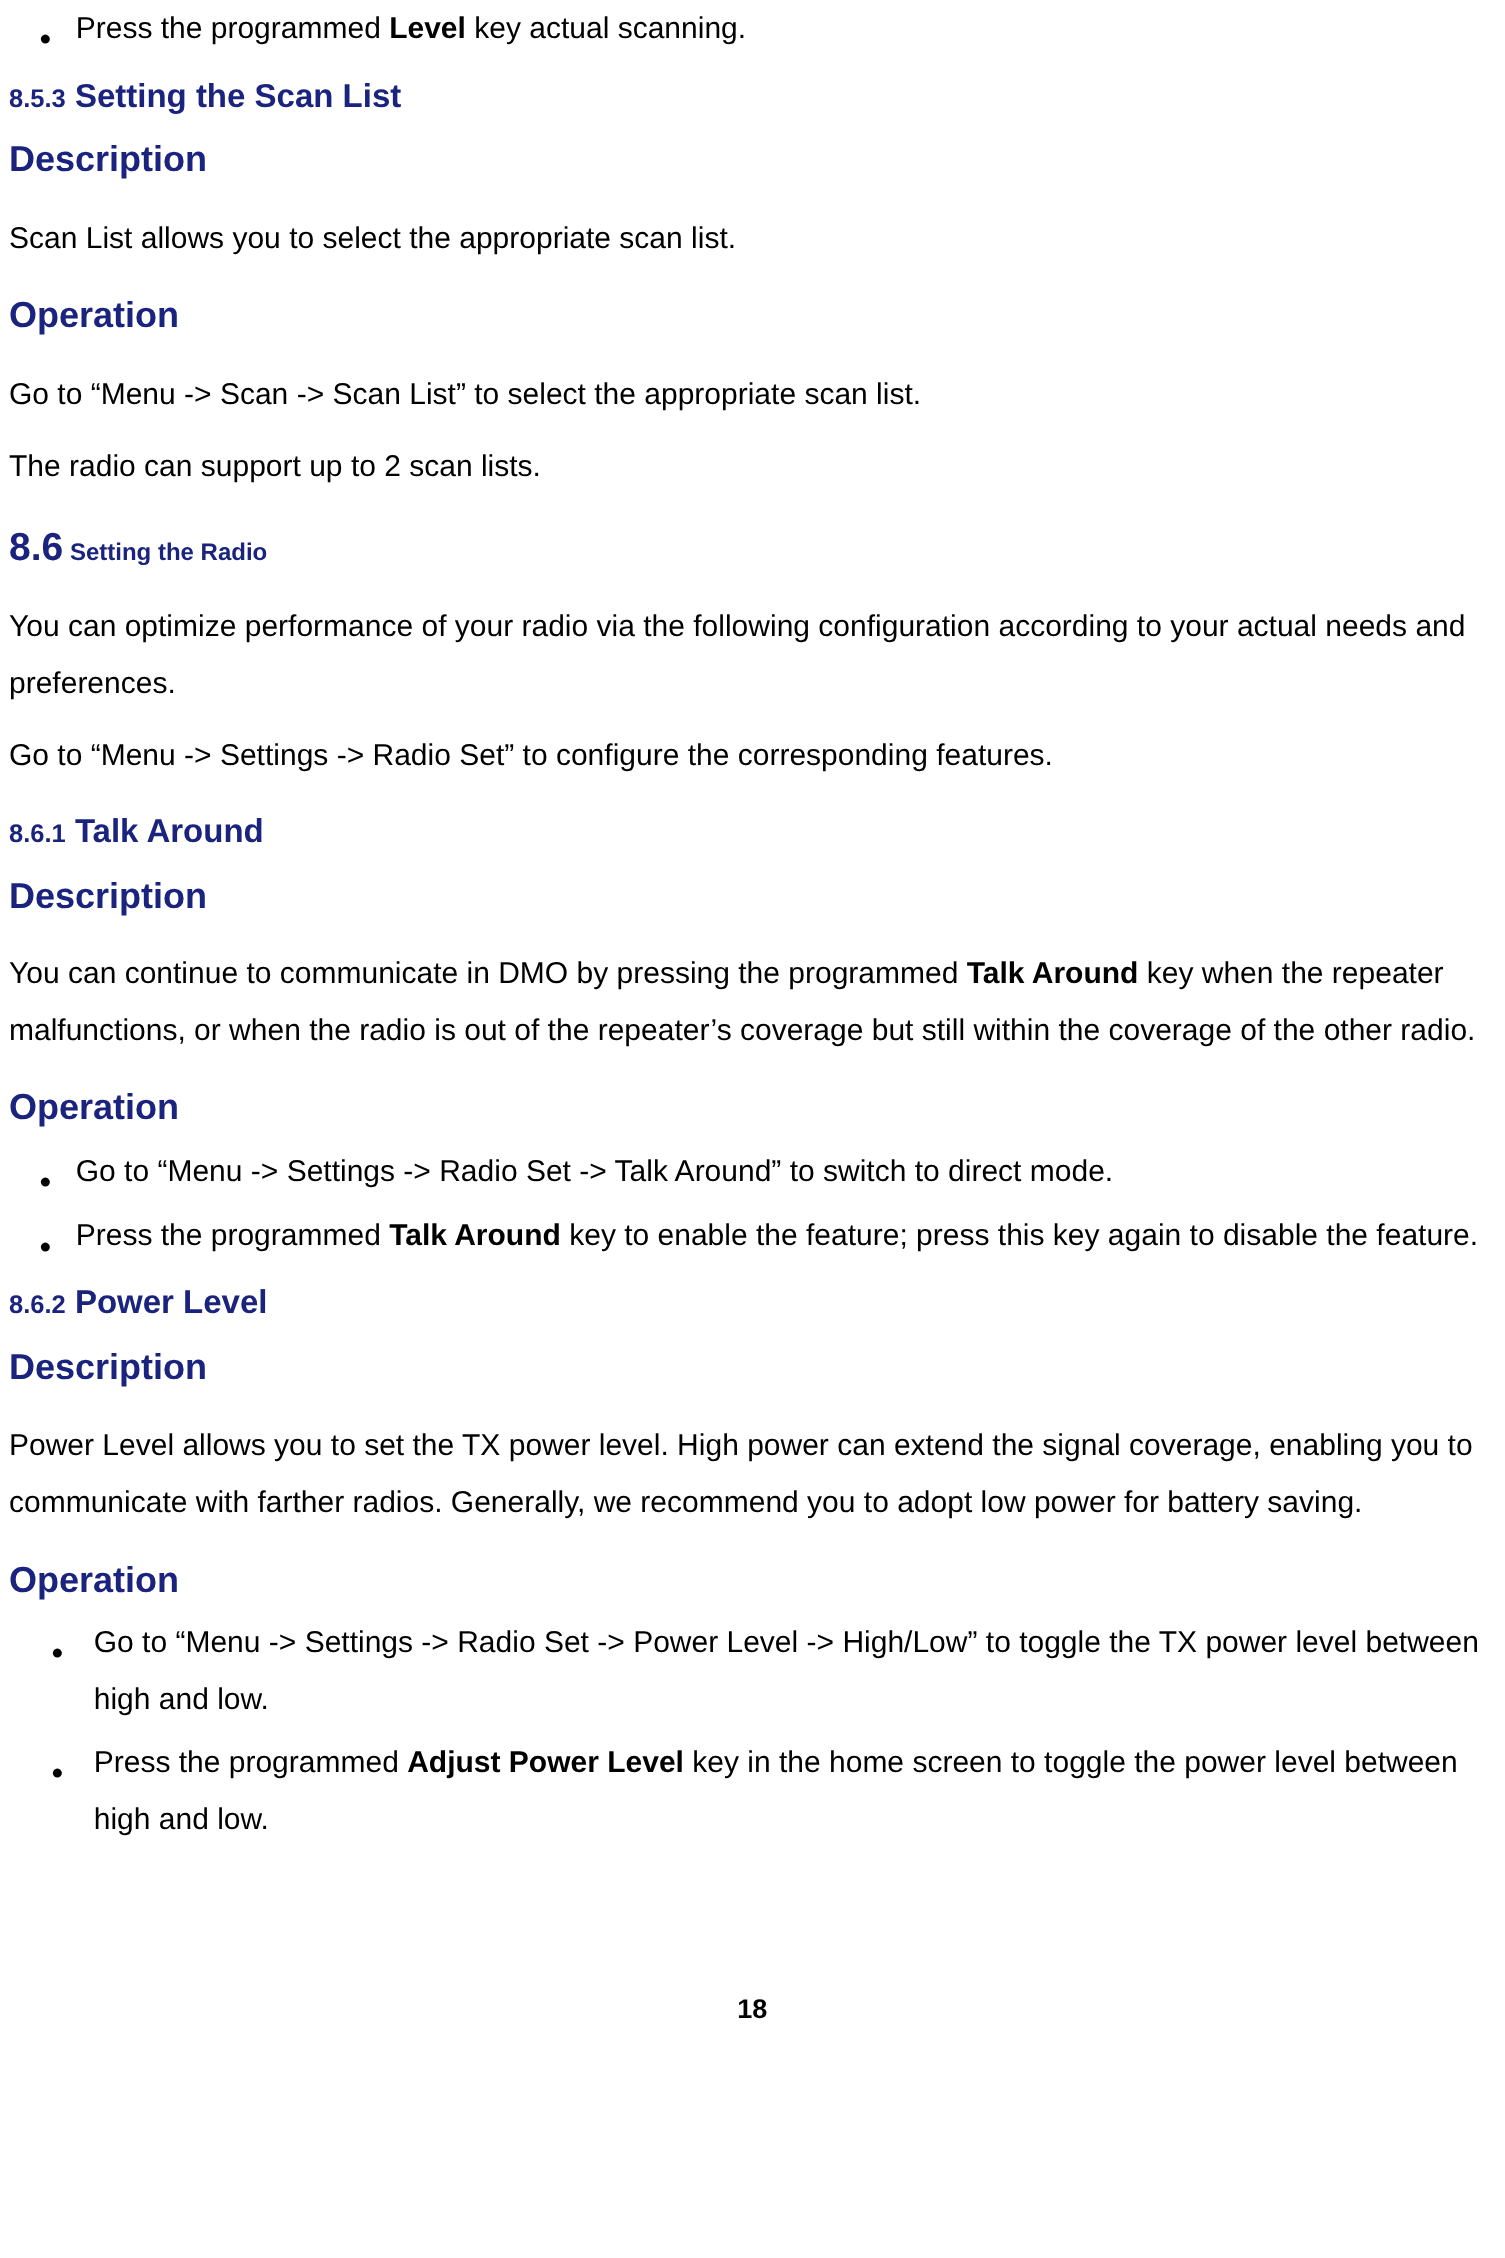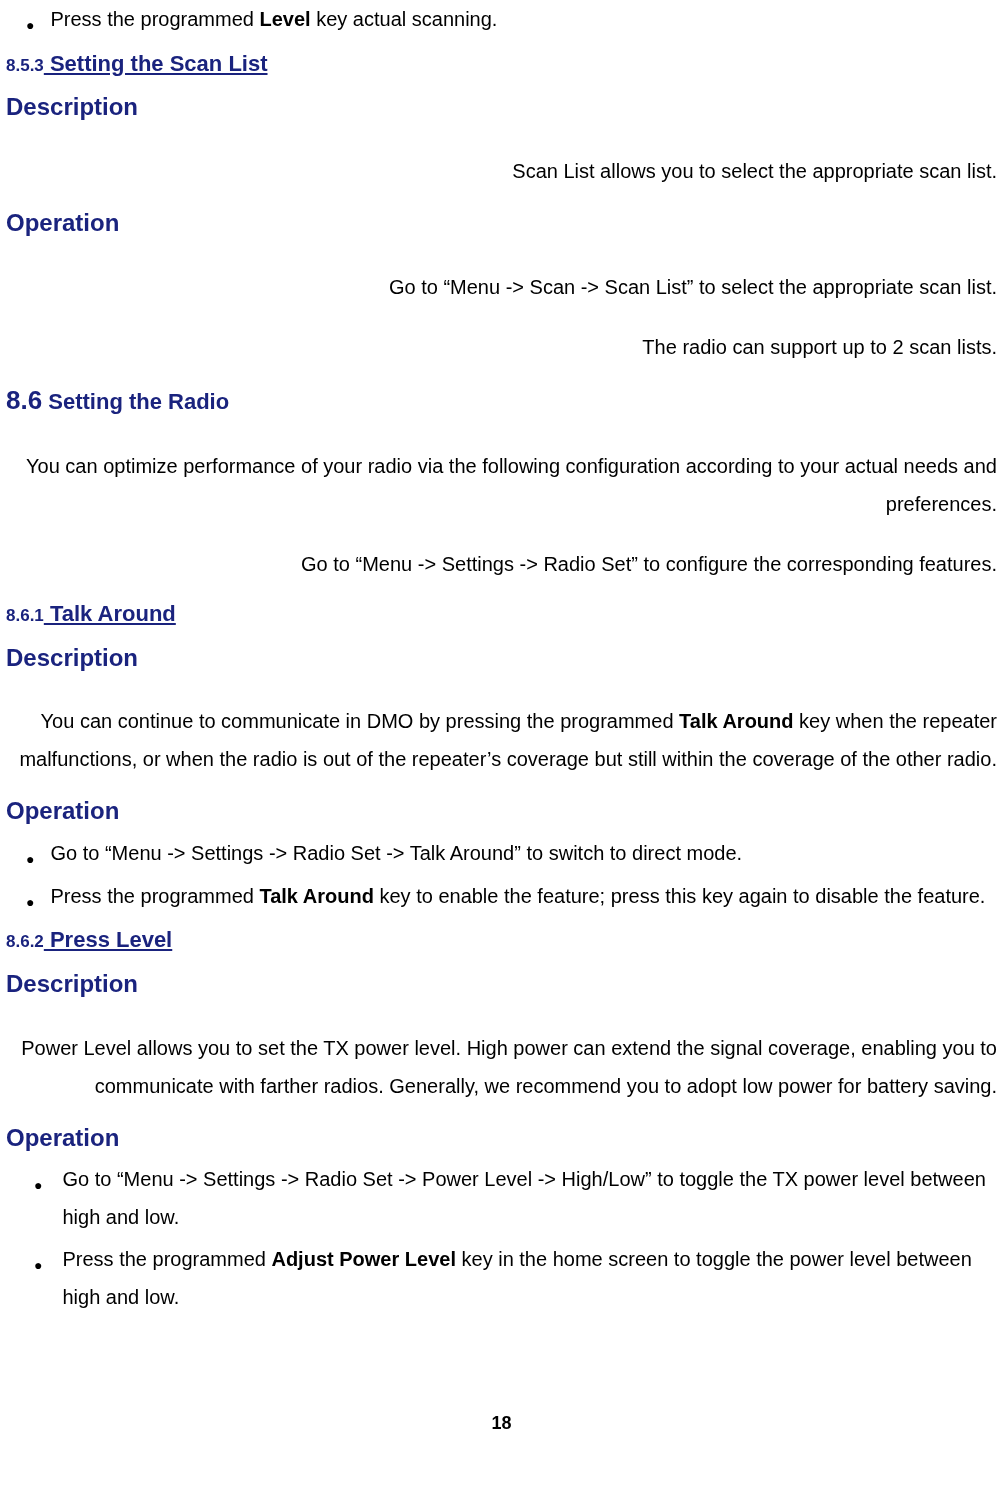--- a/index.html
+++ b/index.html
@@ -34,44 +34,42 @@
     .h2-style {
       color: #1a237e;
       font-weight: bold;
       margin-top: 6px;
       margin-bottom: 2px;
     }
     .h2-num {
       font-size: 26px;
     }
     .h2-title {
-      font-size: 22px;
+      font-size: 16px;
     }
     .h3-style {
       color: #1a237e;
       font-weight: bold;
       margin-top: 2px;
     }
     .h3-num {
       font-size: 17px;
     }
     .h3-title {
       font-size: 22px;
-      text-decoration: underline;
     }
     .subhead {
       color: #1a237e;
       font-weight: bold;
       font-size: 24px;
       margin-top: 0;
     }
     .para {
-      margin-top: 22px;
+      margin-top: 10px;
       margin-bottom: 10px;
-      text-align: right;
     }
     .bold {
       font-weight: bold;
     }
     .page-num {
       text-align: center;
       font-size: 18px;
       margin-top: 90px;
       font-weight: bold;
     }
@@ -121,21 +119,21 @@
   <span class="bullet-text">Go to “Menu -&gt; Settings -&gt; Radio Set -&gt; Talk Around” to switch to direct mode.</span>
 </div>
 <div class="bullet-item">
   <span class="bullet-dot">●</span>
   <span class="bullet-text">
     <span>Press the programmed </span><span class="bold">Talk Around</span><span> key to enable the feature; press this key again to disable the feature.</span>
   </span>
 </div>
 
 <div class="h3-style">
-  <span class="h3-num">8.6.2</span><span class="h3-title"> Press Level</span>
+  <span class="h3-num">8.6.2</span><span class="h3-title"> Power Level</span>
 </div>
 <div class="subhead">Description</div>
 <div class="para">Power Level allows you to set the TX power level. High power can extend the signal coverage, enabling you to communicate with farther radios. Generally, we recommend you to adopt low power for battery saving.</div>
 <div class="subhead">Operation</div>
 
 <div class="bullet-item indent2">
   <span class="bullet-dot">●</span>
   <span class="bullet-text">Go to “Menu -&gt; Settings -&gt; Radio Set -&gt; Power Level -&gt; High/Low” to toggle the TX power level between high and low.</span>
 </div>
 <div class="bullet-item indent2">

